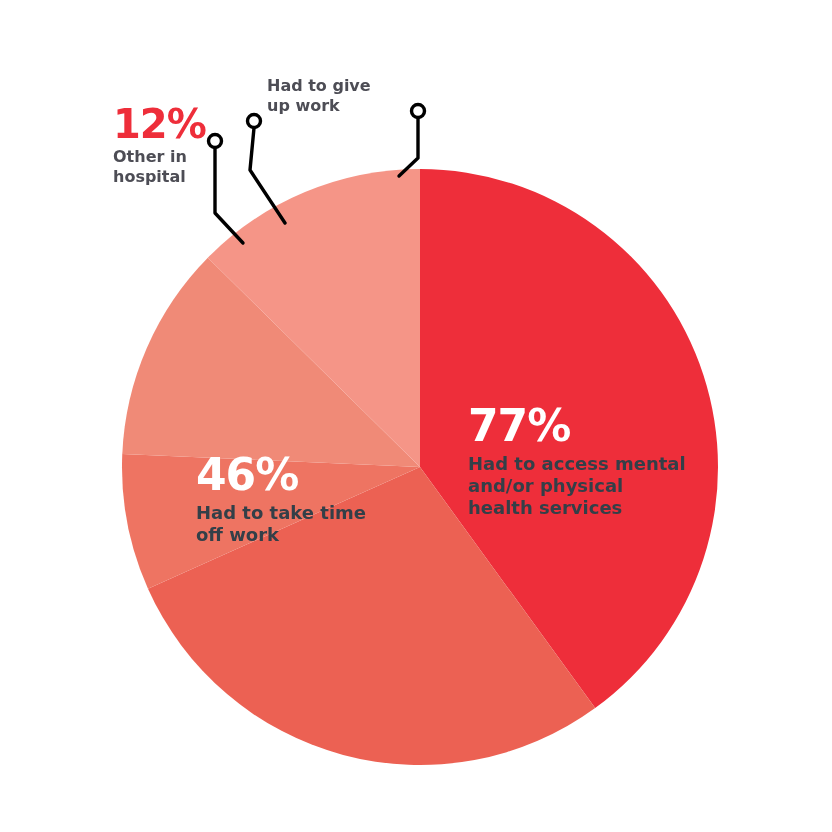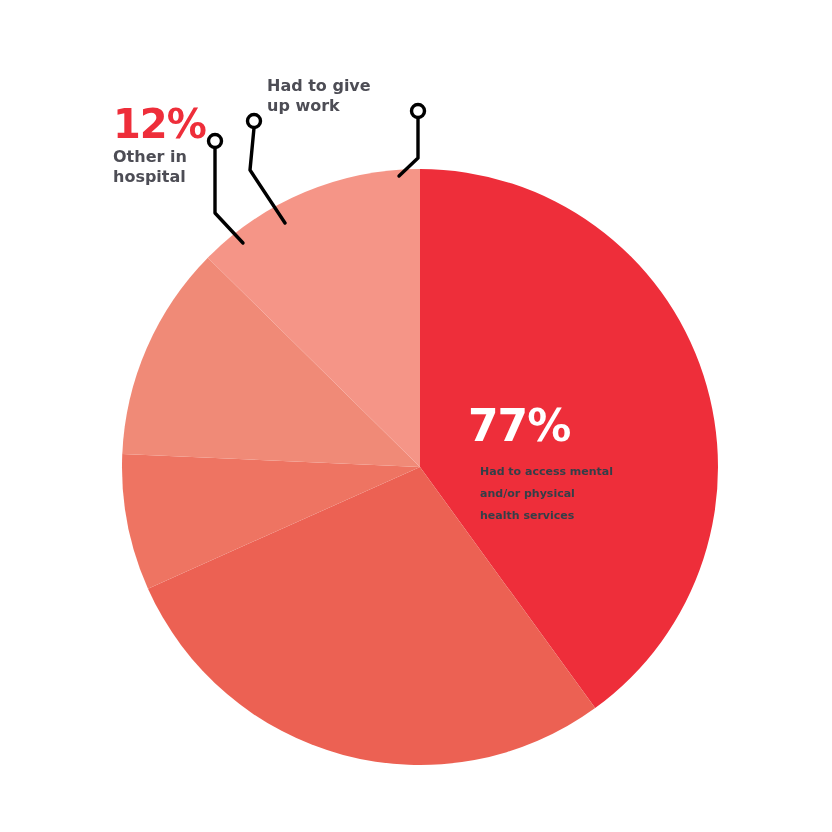--- a/index.html
+++ b/index.html
@@ -62,23 +62,23 @@
     font-weight: 700;
     font-size: 44px;
     line-height: 46px;
     letter-spacing: -1px;
     margin: 0 0 4px 0;
     white-space: nowrap;
   }
   .inslice .desc {
     font-family: "DejaVu Sans", sans-serif;
     font-weight: 700;
-    font-size: 11px;
+    font-size: 18px;
     line-height: 22px;
-    margin: 12px;
+    margin: 0;
     white-space: pre-line;
   }
 
   #inslice-services { left: 468px; top: 403px; }
   #inslice-timeoff  { left: 196px; top: 452px; }
 </style>
 </head>
 <body>
 
 <div id="stage">
@@ -123,14 +123,19 @@
   </div>
 
 
   <div class="inslice" id="inslice-services">
     <p class="pct" style="color:#FFFFFF">77%</p>
     <p class="desc" style="color:#333F48">Had to access mental
 and/or physical
 health services</p>
   </div>
 
+  <div class="inslice" id="inslice-timeoff">
+    <p class="pct" style="color:#FFFFFF">46%</p>
+    <p class="desc" style="color:#333F48">Had to take time
+off work</p>
+  </div>
 
 </div>
 
 </body></html>

